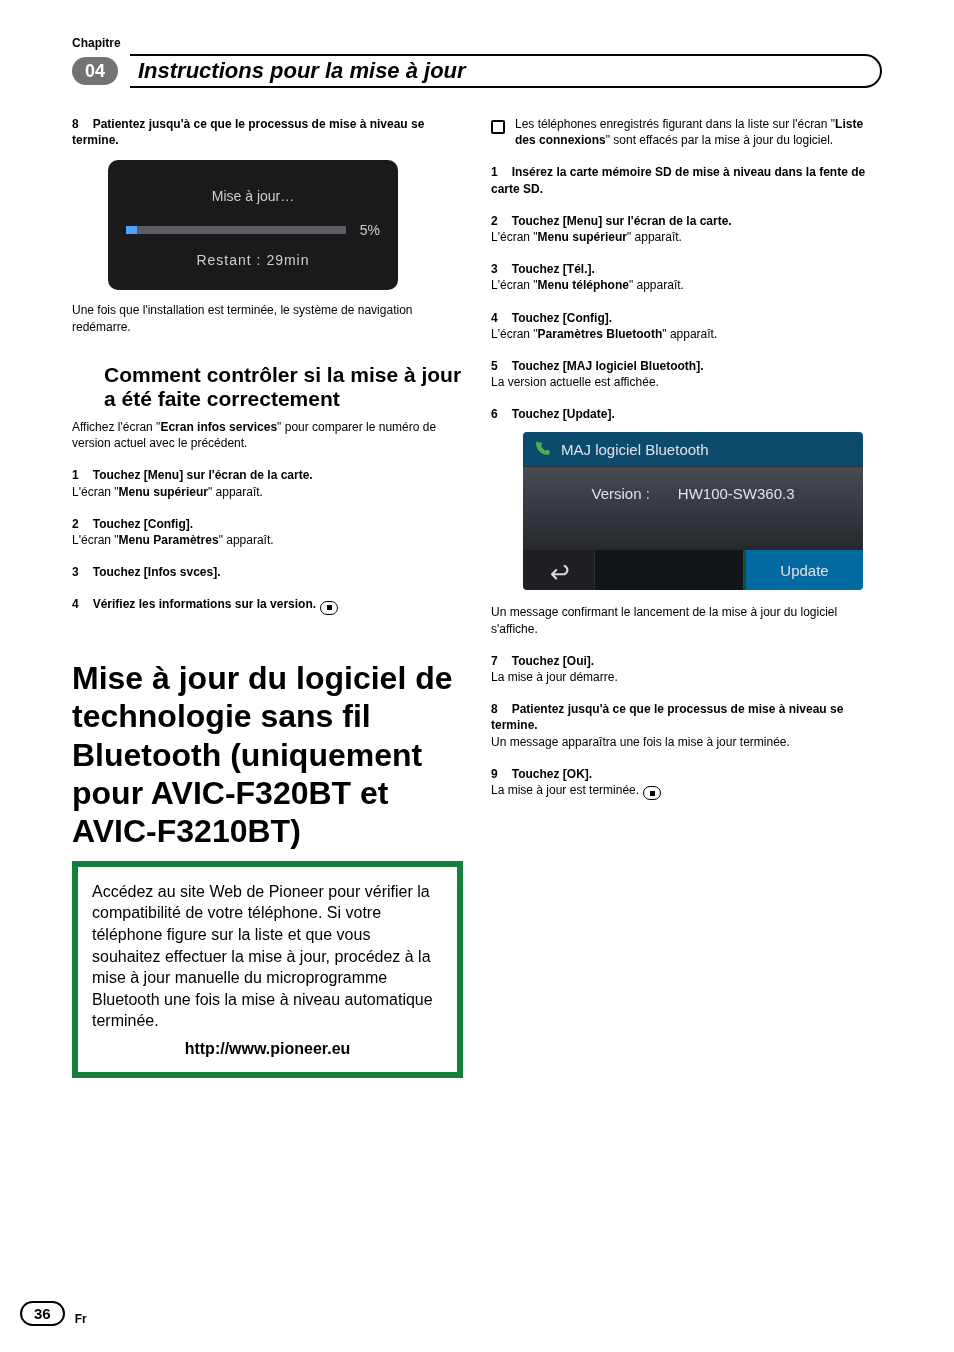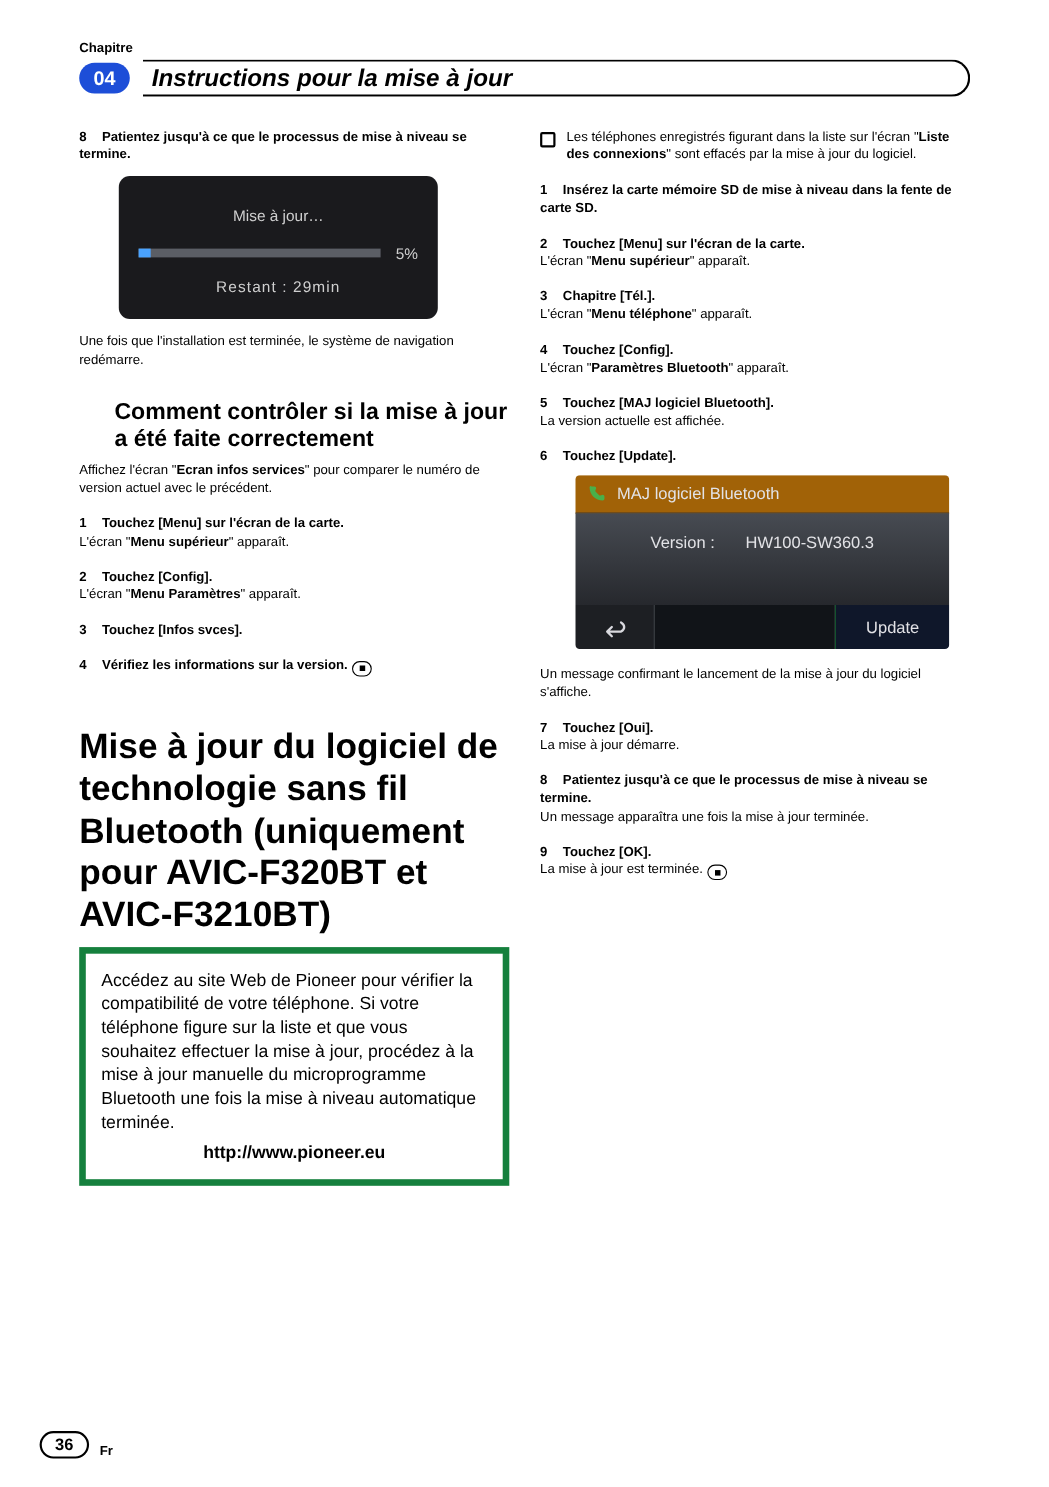--- a/index.html
+++ b/index.html
@@ -1,20 +1,20 @@
 <!DOCTYPE html>
 <html><head>
 <meta charset="utf-8">
 <style>
   * { box-sizing: border-box; margin: 0; padding: 0; }
   html, body { width: 954px; background: #fff; font-family: Arial, Helvetica, sans-serif; color: #000; }
   .page { width: 954px; min-height: 1352px; padding: 36px 72px 0 72px; position: relative; }
   .chapitre { font-size: 12px; font-weight: bold; margin-bottom: 4px; padding-left: 0; }
   .header-row { display: flex; align-items: center; margin-bottom: 28px; }
-  .chap-badge { width: 46px; height: 28px; background: #1d4ed8; color: #fff; border-radius: 14px; display: flex; align-items: center; justify-content: center; font-weight: bold; font-size: 18px; margin-right: 12px; }
+  .chap-badge { width: 46px; height: 28px; background: #737373; color: #fff; border-radius: 14px; display: flex; align-items: center; justify-content: center; font-weight: bold; font-size: 18px; margin-right: 12px; }
   .chap-title-wrap { flex: 1; border: 2px solid #000; border-left: none; border-radius: 0 20px 20px 0; height: 34px; display: flex; align-items: center; padding-left: 8px; }
   .chap-title { font-size: 22px; font-weight: bold; font-style: italic; }
   .columns { display: flex; gap: 28px; }
   .col { flex: 1; display: flex; flex-direction: column; }
   .step-num { font-weight: bold; display: inline-block; margin-right: 14px; }
   .step-bold { font-weight: bold; }
   .body-text { font-size: 12px; line-height: 1.35; }
   .spacer { height: 16px; }
   .spacer-lg { height: 28px; }
 
@@ -32,32 +32,32 @@
   .info-url { text-align: center; font-weight: bold; margin-top: 6px; }
 
   .bullet-row { display: flex; align-items: flex-start; gap: 10px; }
   .bullet-icon { width: 14px; height: 14px; border: 2px solid #000; border-radius: 2px; margin-top: 4px; flex-shrink: 0; position: relative; }
   .bullet-icon::after { content: ""; position: absolute; top: 1px; left: 1px; right: 1px; bottom: 1px; background: #fff; }
 
   .end-marker { display: inline-flex; width: 18px; height: 14px; border: 1.5px solid #000; border-radius: 7px; align-items: center; justify-content: center; vertical-align: -2px; margin-left: 4px; }
   .end-marker span { width: 5px; height: 5px; background: #000; }
 
   .bt-screen { width: 340px; margin: 10px 0 14px 32px; border-radius: 4px; overflow: hidden; font-size: 15px; color: #e2e2e6; }
-  .bt-top { background: #a16207; padding: 8px 10px; display: flex; align-items: center; gap: 10px; border-bottom: 1px solid #2b2f36; }
+  .bt-top { background: #0c4a6e; padding: 8px 10px; display: flex; align-items: center; gap: 10px; border-bottom: 1px solid #2b2f36; }
   .bt-logo { width: 18px; height: 18px; position: relative; }
   .bt-logo svg { display: block; }
   .bt-mid { background: linear-gradient(#474b52, #26282d); padding: 18px 16px 48px 16px; }
   .bt-row { display: flex; justify-content: center; gap: 28px; }
   .bt-bottom { display: flex; }
   .bt-back { width: 72px; height: 40px; background: #1d1f23; border-right: 1px solid #2b2f36; display: flex; align-items: center; justify-content: center; }
   .bt-back svg { width: 28px; height: 20px; }
   .bt-spacer { flex: 1; background: #111418; }
-  .bt-update { width: 104px; height: 40px; background: #0f172a; border-left: 1px solid #14532d; display: flex; align-items: center; justify-content: center; }
-
-  .page-footer { position: absolute; bottom: 26px; left: 36px; display: flex; align-items: flex-end; gap: 10px; }
+  .bt-update { width: 120px; height: 40px; background: #0369a1; border-left: 3px solid #14532d; display: flex; align-items: center; justify-content: center; }
+
+  .page-footer { position: absolute; bottom: 26px; left: 20px; display: flex; align-items: flex-end; gap: 10px; }
   .page-badge { border: 2px solid #000; border-radius: 18px; padding: 2px 12px; font-weight: bold; font-size: 15px; }
   .lang { font-weight: bold; font-size: 12px; }
 </style>
 </head>
 <body>
 
 <div class="page">
   <div class="chapitre">Chapitre</div>
   <div class="header-row">
     <div class="chap-badge">04</div>
@@ -146,21 +146,21 @@
       <div class="spacer"></div>
       <div class="body-text">
         <span class="step-num">2</span><span class="step-bold">Touchez [Menu] sur l'écran de la carte.</span>
       </div>
       <div class="body-text">
         <span>L'écran "</span><span class="step-bold">Menu supérieur</span><span>" apparaît.</span>
       </div>
 
       <div class="spacer"></div>
       <div class="body-text">
-        <span class="step-num">3</span><span class="step-bold">Chapitre [Tél.].</span>
+        <span class="step-num">3</span><span class="step-bold">Touchez [Tél.].</span>
       </div>
       <div class="body-text">
         <span>L'écran "</span><span class="step-bold">Menu téléphone</span><span>" apparaît.</span>
       </div>
 
       <div class="spacer"></div>
       <div class="body-text">
         <span class="step-num">4</span><span class="step-bold">Touchez [Config].</span>
       </div>
       <div class="body-text">

